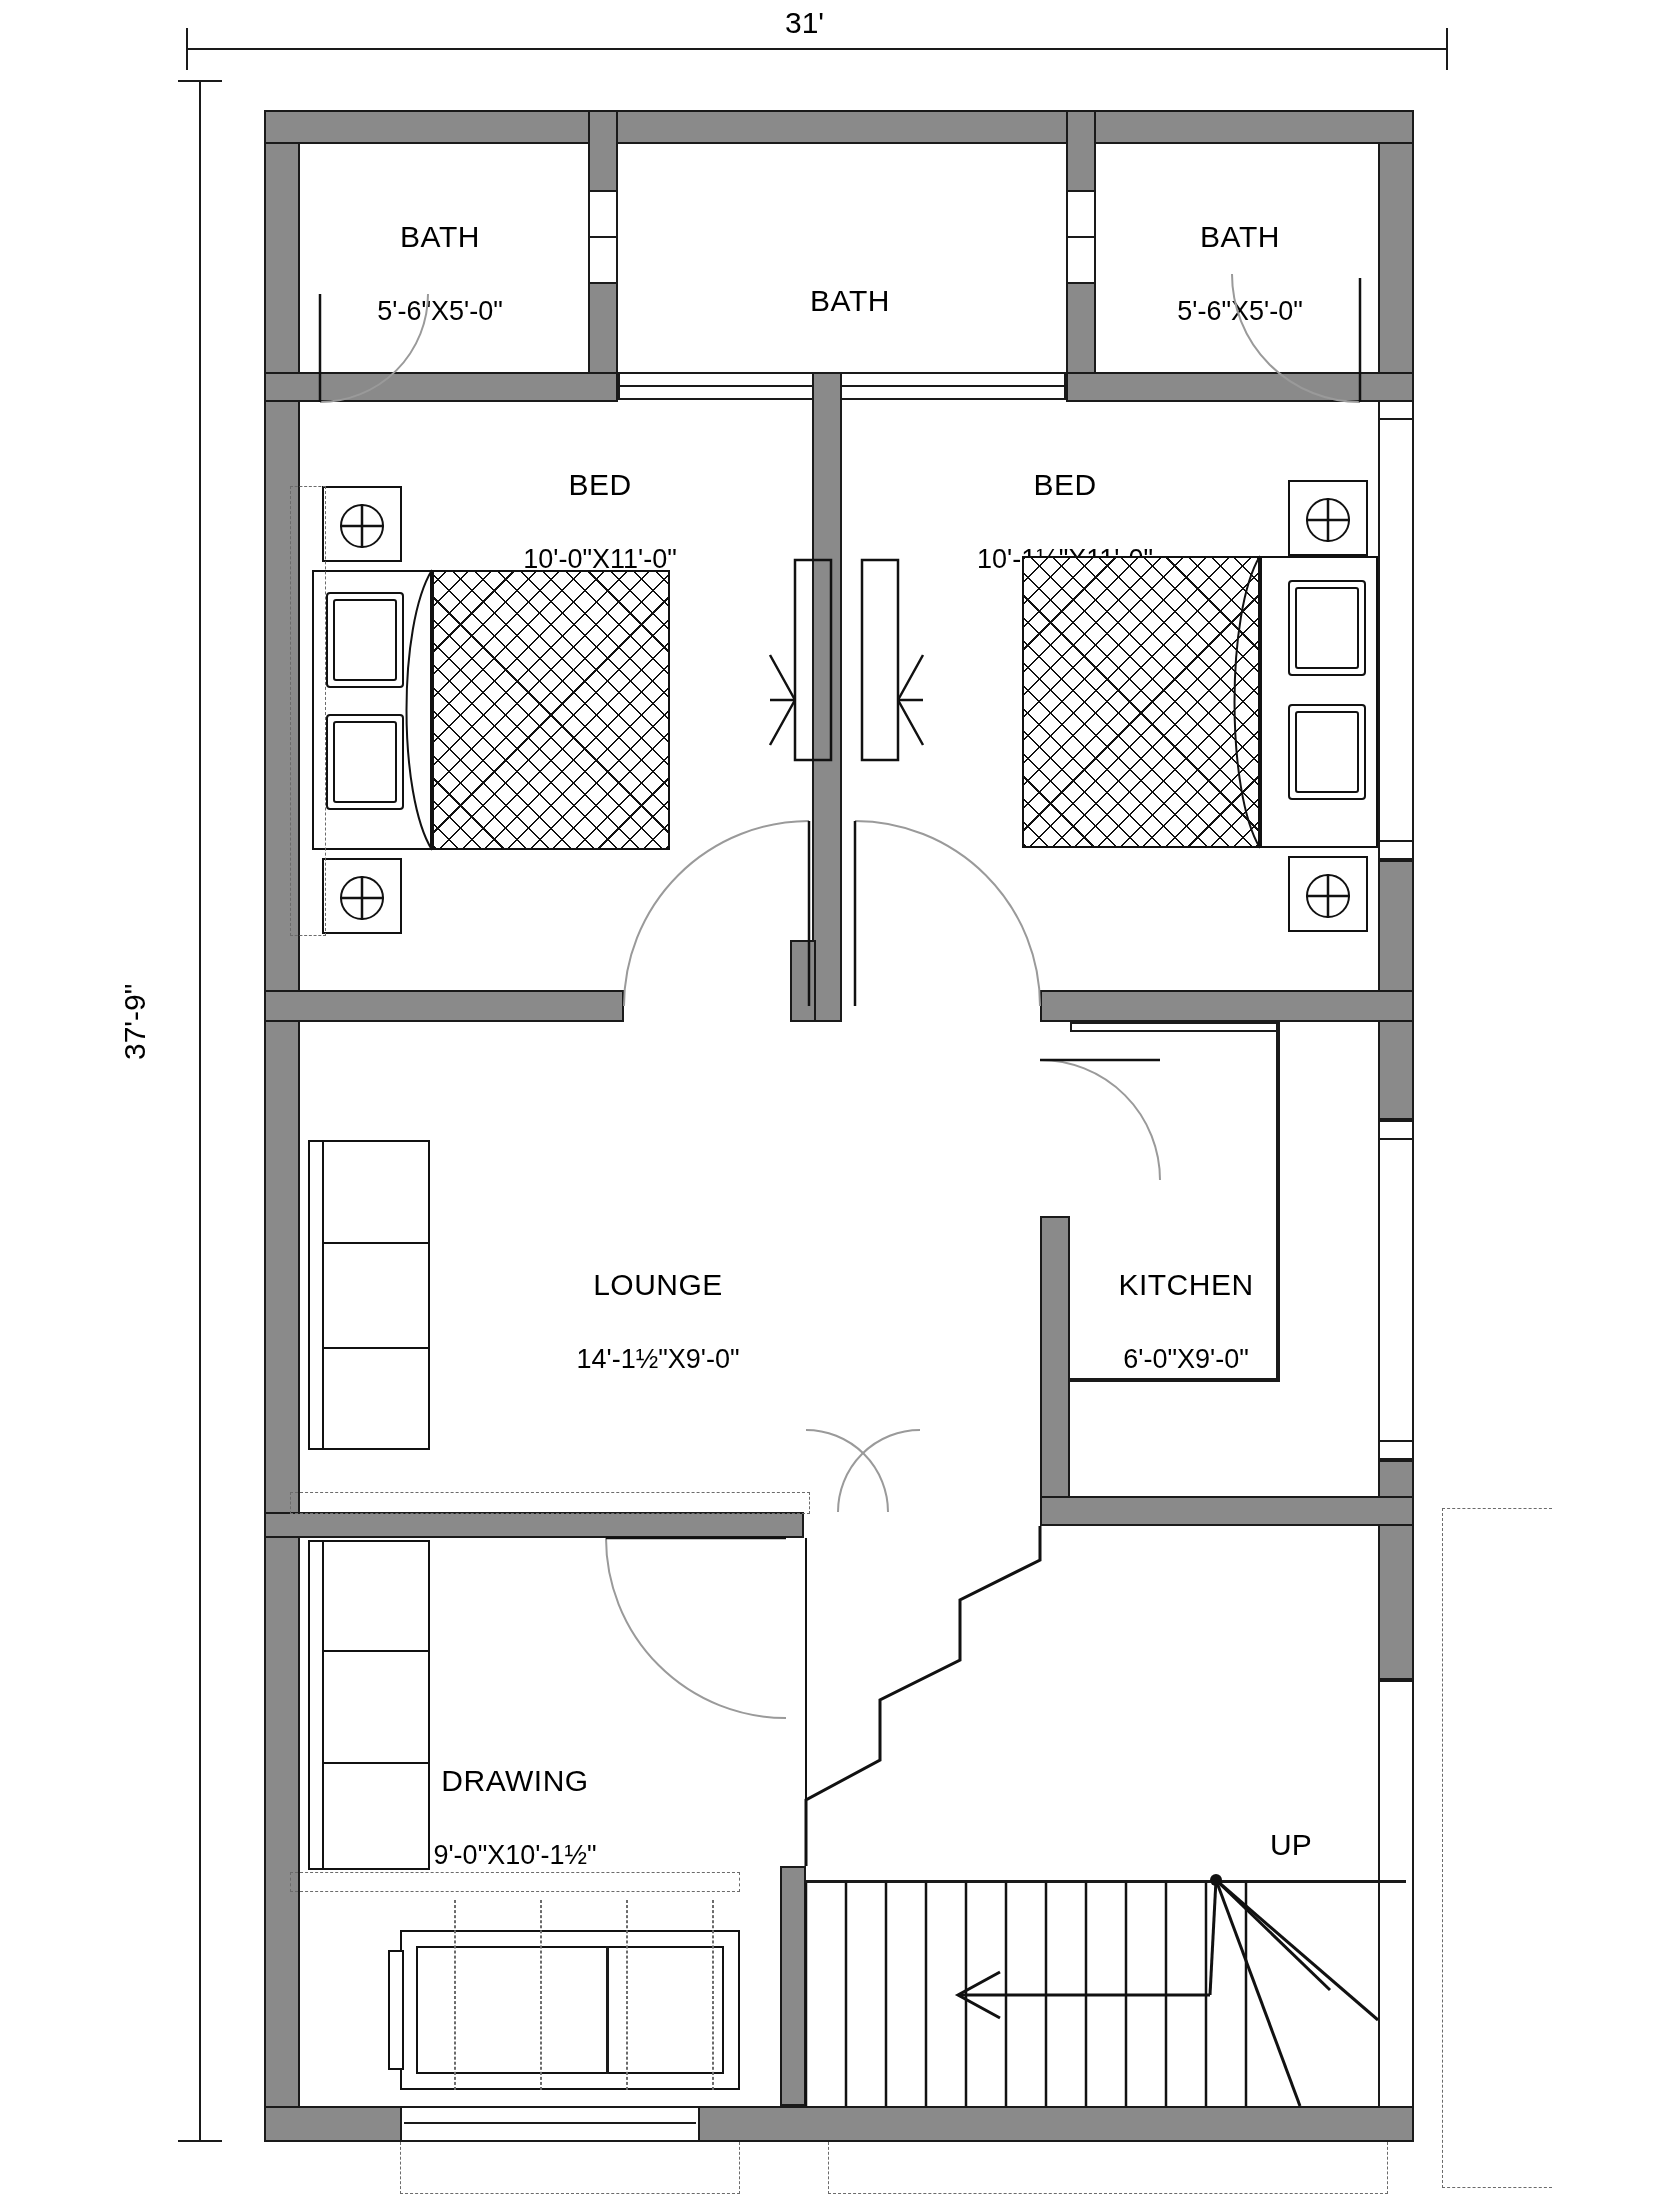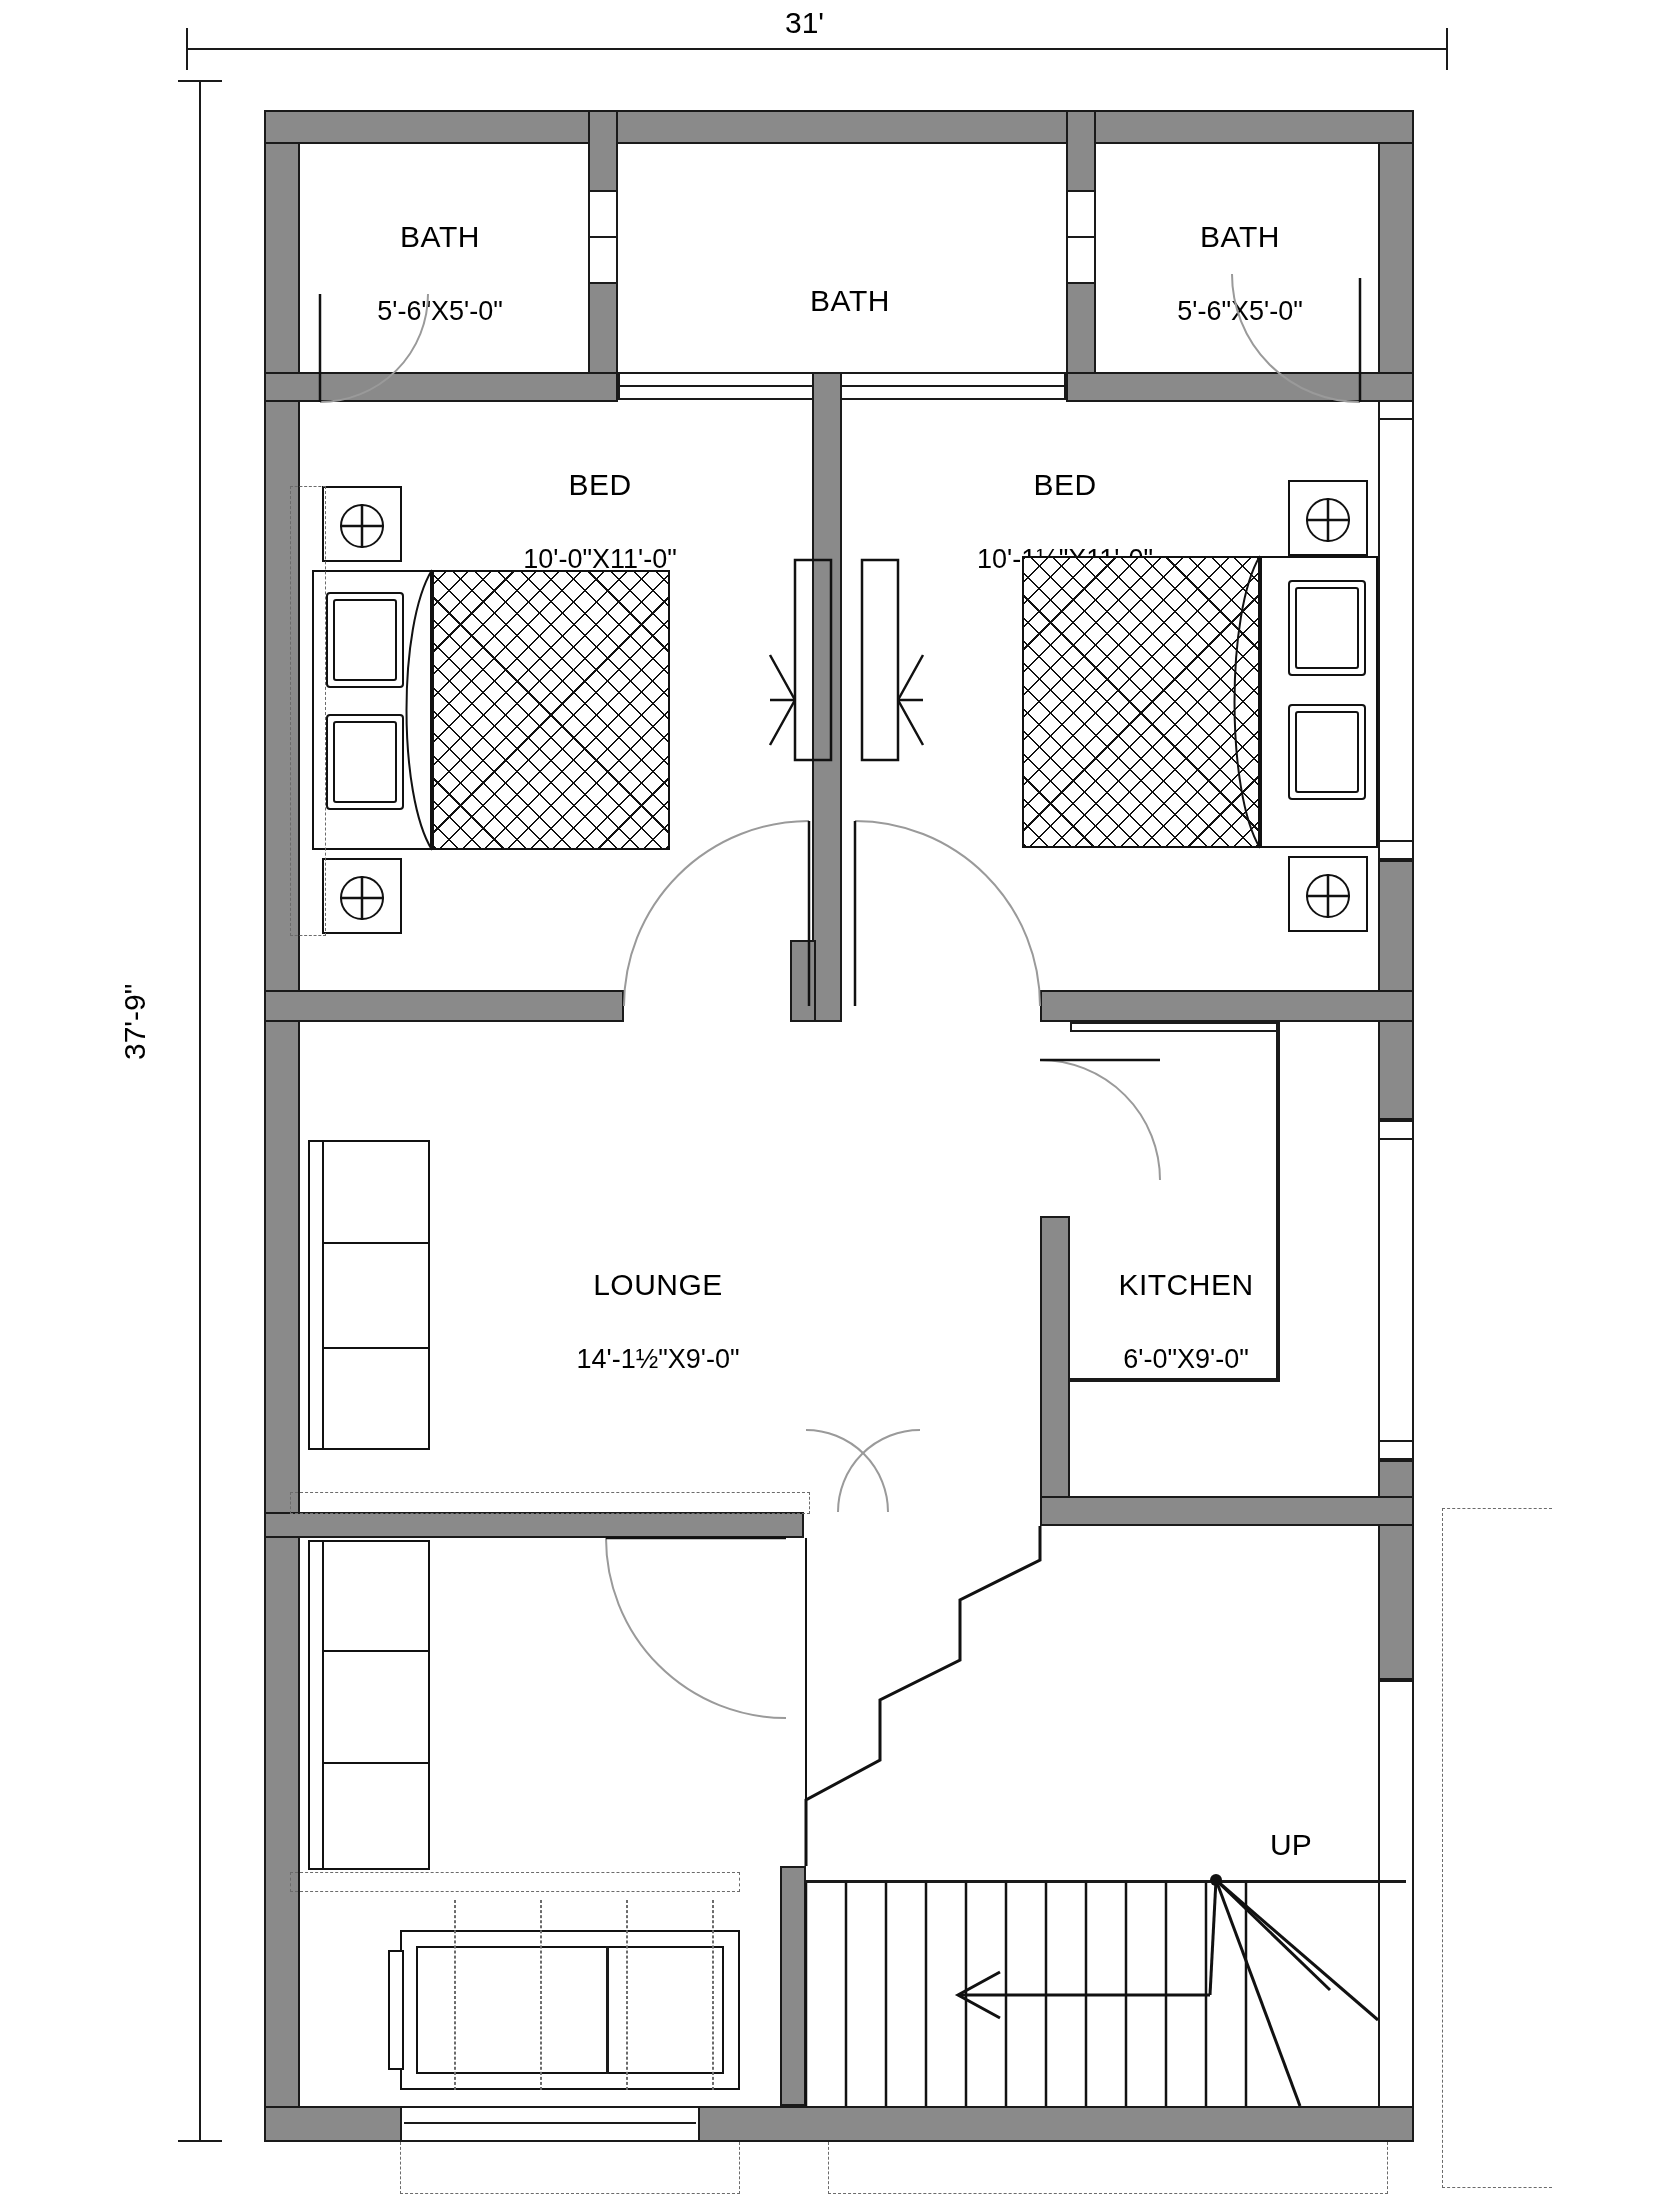--- a/index.html
+++ b/index.html
@@ -136,20 +136,24 @@
   <div class="thinline" style="left:1276px;top:1022px;width:4px;height:360px;"></div>
   <div class="thinline" style="left:1070px;top:1378px;width:210px;height:4px;"></div>
   <div class="lbl" style="left:1046px;top:1228px;width:280px;">
     <span class="n">KITCHEN</span>
     <span class="d">6'-0"X9'-0"</span>
   </div>
   <div class="wall" style="left:1040px;top:1496px;width:374px;height:30px;"></div>
 
   <div class="wall" style="left:264px;top:1512px;width:540px;height:26px;"></div>
   <div class="dash" style="left:290px;top:1492px;width:520px;height:22px;"></div>
+  <div class="lbl" style="left:350px;top:1724px;width:330px;">
+    <span class="n">DRAWING</span>
+    <span class="d">9'-0"X10'-1½"</span>
+  </div>
   <div class="sofa" style="left:322px;top:1540px;width:108px;height:330px;">
     <i style="top:108px;"></i>
       <i style="top:220px;"></i>
   </div>
   <div class="sofa" style="left:308px;top:1540px;width:16px;height:330px;"></div>
 
   <div class="dash" style="left:290px;top:1872px;width:450px;height:20px;"></div>
   <div class="sofa" style="left:400px;top:1930px;width:340px;height:160px;"></div>
   <div class="sofa" style="left:416px;top:1946px;width:308px;height:128px;"></div>
   <div class="dash" style="left:454px;top:1900px;width:2px;height:190px;"></div>

